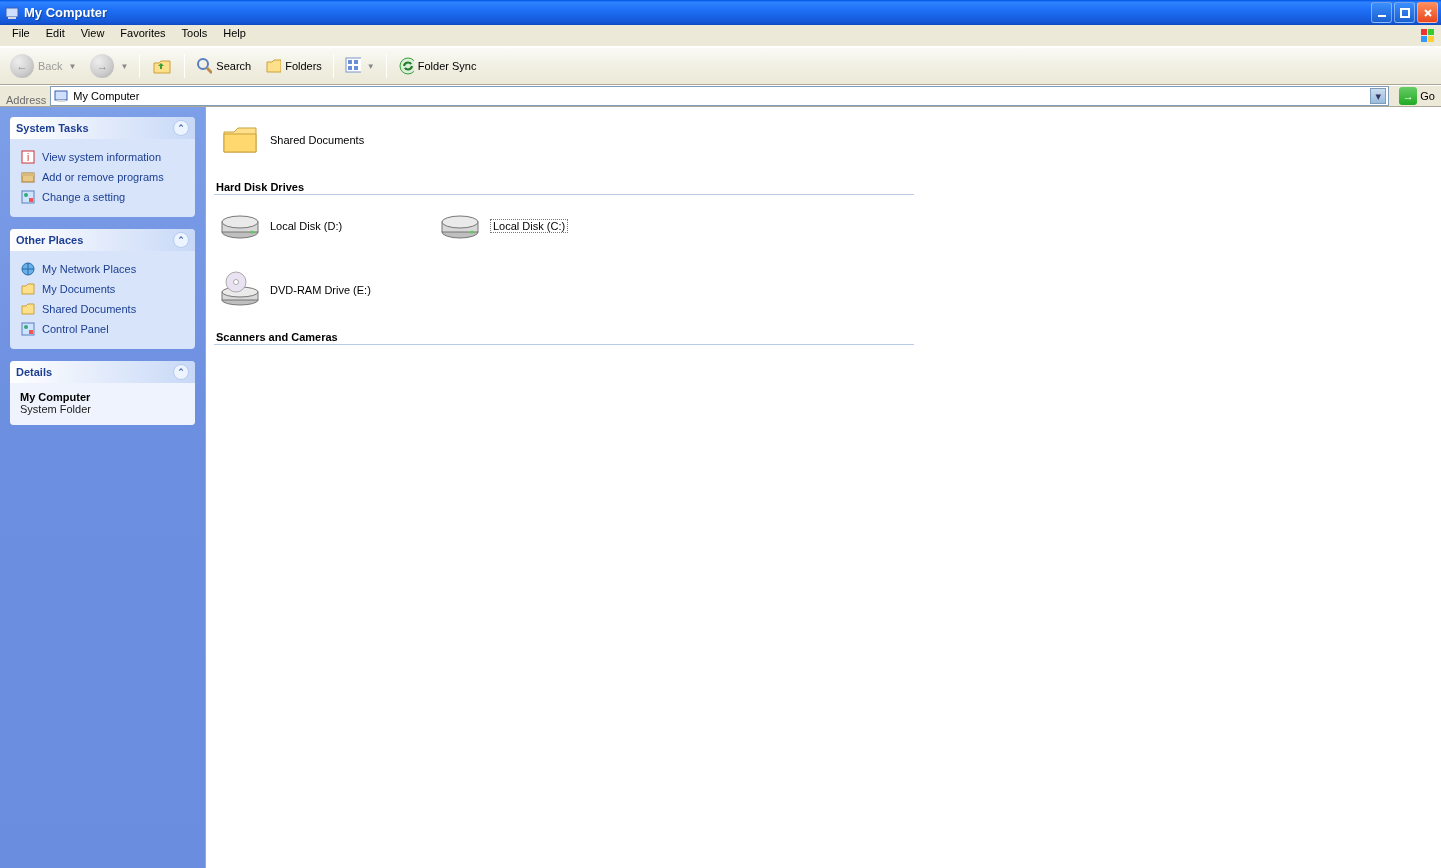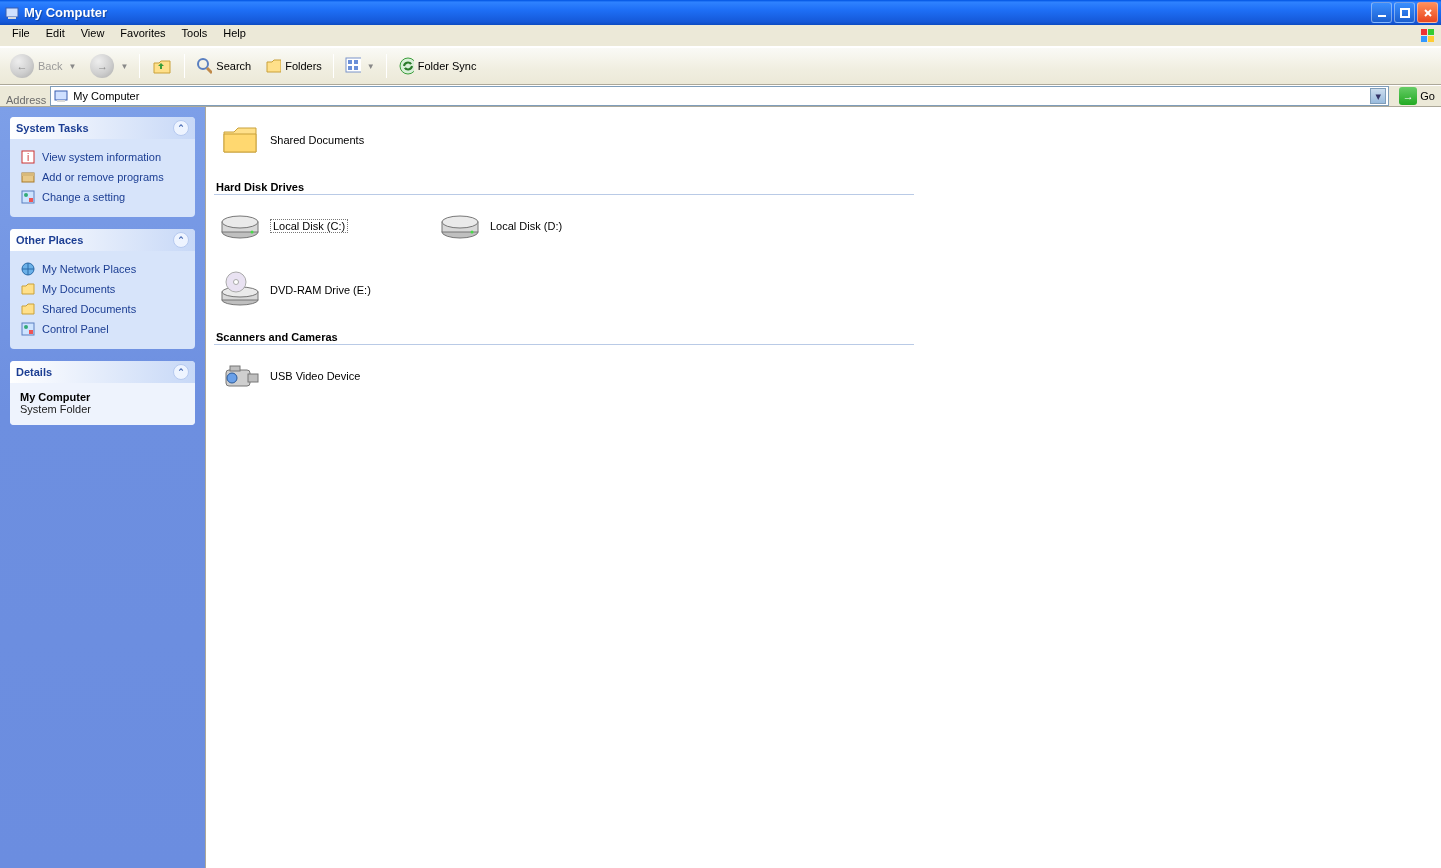--- a/index.html
+++ b/index.html
@@ -306,68 +306,55 @@
               <path d="M4 12h10l4-4h18v24H4z" fill="#ffe08a" stroke="#c9a13a"></path>
               <path d="M4 14h32v18H4z" fill="#ffd870" stroke="#c9a13a"></path>
             </svg>
           </span>
         <span class="lbl">Shared Documents</span>
       </div>
     </div>
 
     <div class="grp-hdr">Hard Disk Drives</div>
     <div class="items-row">
+      <div class="item">
+        <span class="ic">
+            <svg width="44" height="36">
+              <ellipse cx="22" cy="24" rx="18" ry="6" fill="#bfbfbf" stroke="#777"></ellipse>
+              <rect x="4" y="14" width="36" height="10" fill="#d8d8d8" stroke="#777"></rect>
+              <ellipse cx="22" cy="14" rx="18" ry="6" fill="#eaeaea" stroke="#777"></ellipse>
+              <circle cx="34" cy="24" r="1.5" fill="#4d4"></circle>
+            </svg>
+          </span>
+        <span class="lbl">Local Disk (D:)</span>
+      </div>
       <div class="item selected">
         <span class="ic">
             <svg width="44" height="36">
               <ellipse cx="22" cy="24" rx="18" ry="6" fill="#bfbfbf" stroke="#777"></ellipse>
               <rect x="4" y="14" width="36" height="10" fill="#d8d8d8" stroke="#777"></rect>
               <ellipse cx="22" cy="14" rx="18" ry="6" fill="#eaeaea" stroke="#777"></ellipse>
               <circle cx="34" cy="24" r="1.5" fill="#4d4"></circle>
             </svg>
           </span>
         <span class="lbl">Local Disk (C:)</span>
-      </div>
-      <div class="item">
-        <span class="ic">
-            <svg width="44" height="36">
-              <ellipse cx="22" cy="24" rx="18" ry="6" fill="#bfbfbf" stroke="#777"></ellipse>
-              <rect x="4" y="14" width="36" height="10" fill="#d8d8d8" stroke="#777"></rect>
-              <ellipse cx="22" cy="14" rx="18" ry="6" fill="#eaeaea" stroke="#777"></ellipse>
-              <circle cx="34" cy="24" r="1.5" fill="#4d4"></circle>
-            </svg>
-          </span>
-        <span class="lbl">Local Disk (D:)</span>
       </div>
     </div>
 
     <div class="items-row">
       <div class="item">
         <span class="ic">
             <svg width="44" height="40">
               <ellipse cx="22" cy="30" rx="18" ry="5" fill="#bfbfbf" stroke="#777"></ellipse>
               <rect x="4" y="22" width="36" height="8" fill="#d8d8d8" stroke="#777"></rect>
               <ellipse cx="22" cy="22" rx="18" ry="5" fill="#eaeaea" stroke="#777"></ellipse>
               <circle cx="18" cy="12" r="10" fill="#e9e2f2" stroke="#aaa"></circle>
               <circle cx="18" cy="12" r="2.5" fill="#fff" stroke="#aaa"></circle>
             </svg>
           </span>
         <span class="lbl">DVD-RAM Drive (E:)</span>
       </div>
     </div>
 
     <div class="grp-hdr">Scanners and Cameras</div>
-    <div class="items-row">
-      <div class="item">
-        <span class="ic">
-            <svg width="44" height="40">
-              <rect x="8" y="14" width="24" height="16" rx="3" fill="#cfcfcf" stroke="#777"></rect>
-              <circle cx="14" cy="22" r="5" fill="#6aa0e8" stroke="#2a5a9a"></circle>
-              <rect x="30" y="18" width="10" height="8" fill="#bfbfbf" stroke="#777"></rect>
-              <rect x="12" y="10" width="10" height="5" fill="#bfbfbf" stroke="#777"></rect>
-            </svg>
-          </span>
-        <span class="lbl">USB Video Device</span>
-      </div>
-    </div>
 
   </div>
 </div>
 
 </body></html>

